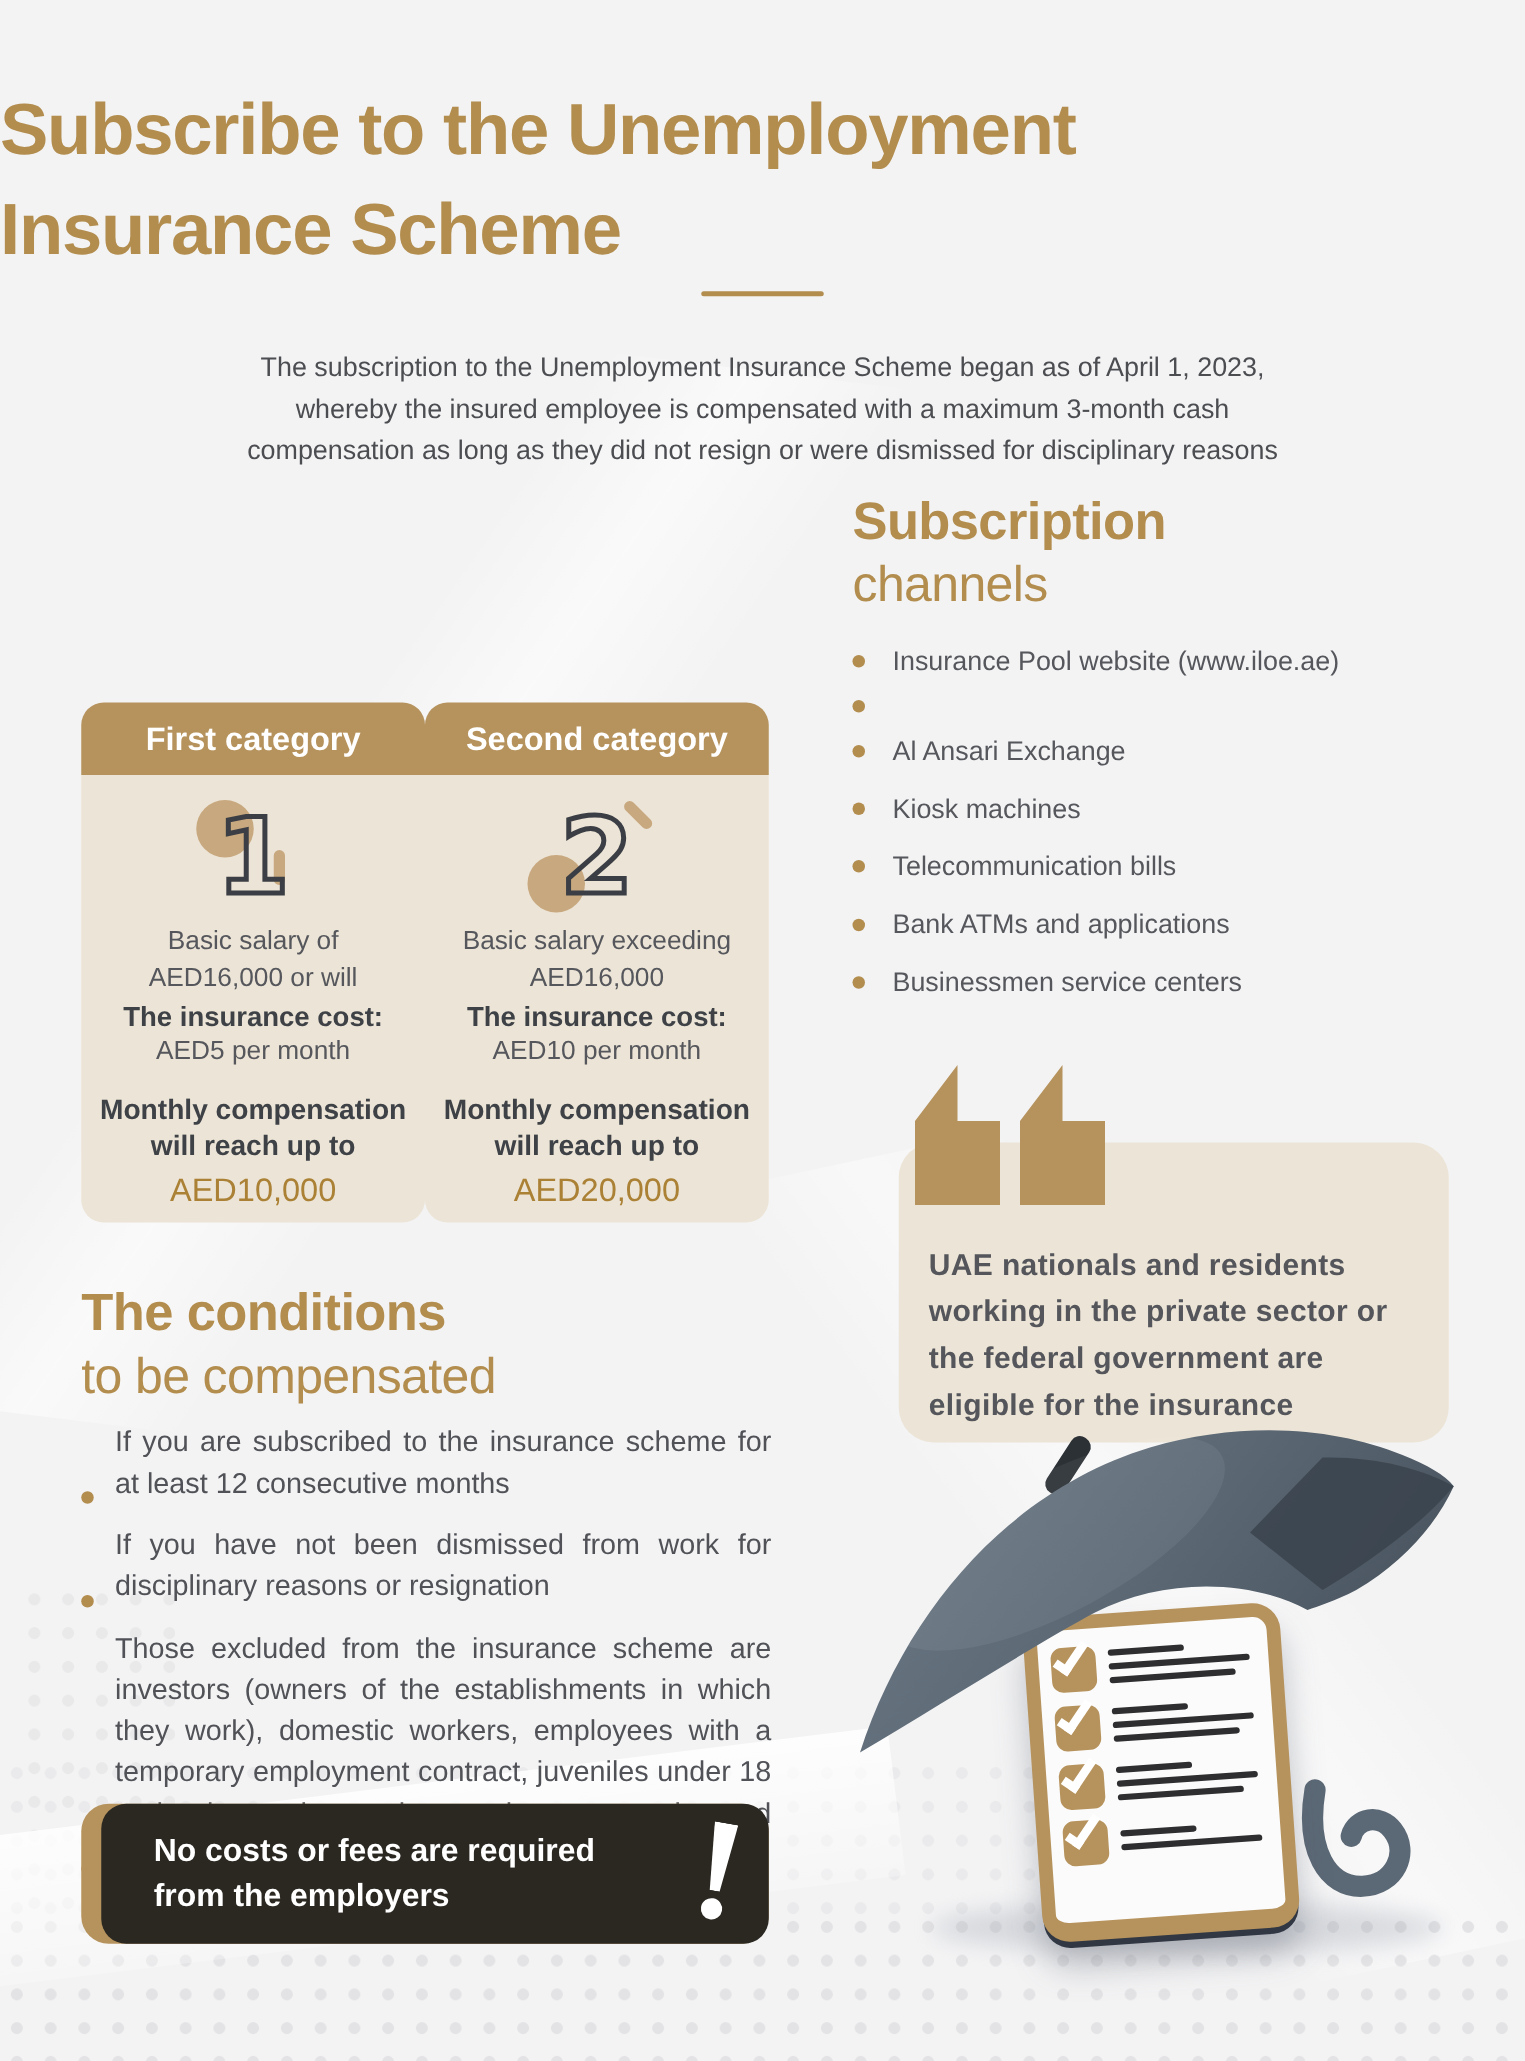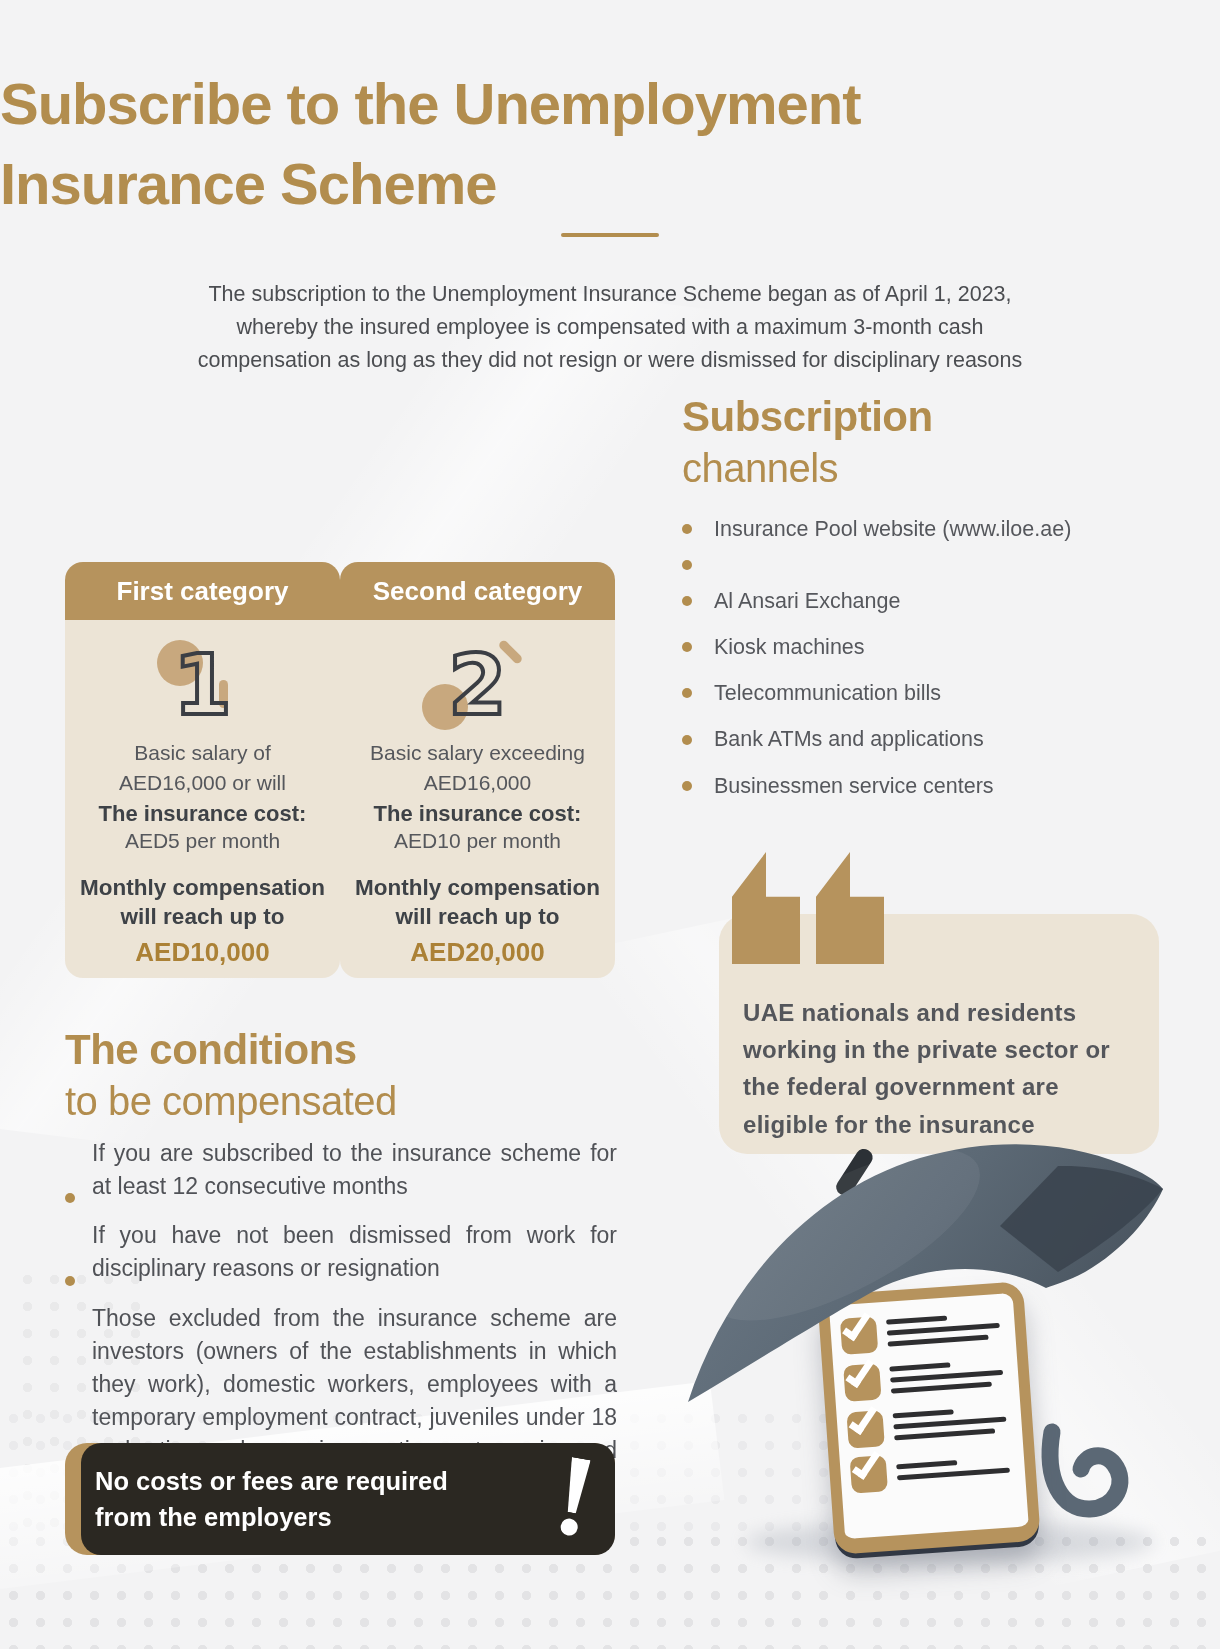--- a/index.html
+++ b/index.html
@@ -55,21 +55,21 @@
   .num-1 .circle{left:calc(50% - 46px);top:6px;}
   .num-1 .dash{left:calc(50% + 16px);top:46px;}
   .num-2 .circle{left:calc(50% - 56px);top:50px;}
   .num-2 .dash{left:calc(50% + 28px);top:4px;transform:rotate(-45deg);}
   .num .digit{position:relative;font-family:"DejaVu Sans",sans-serif;font-size:84px;font-weight:700;
     line-height:102px;color:transparent;-webkit-text-stroke:4px #3b3e44;}
   .salary{font-size:21px;color:var(--text);line-height:1.42;}
   .cost-label{font-size:22px;font-weight:700;color:var(--textbold);margin-top:3px;}
   .cost-value{font-size:21px;color:var(--text);margin-top:2px;}
   .comp{margin-top:20px;font-size:22.5px;font-weight:700;color:var(--textbold);line-height:1.32;}
-  .amount{font-size:26px;font-weight:700;color:var(--amount);margin-top:5px;}
+  .amount{font-size:26px;font-weight:400;color:var(--amount);margin-top:5px;}
 
   
   .channels{position:absolute;left:682px;top:395px;width:472px;z-index:5;}
   .channel-list{list-style:none;margin-top:16px;}
   .channel-list li{display:flex;align-items:center;padding:8px 0;font-size:21.5px;color:var(--text);line-height:1.4;}
   .bullet{width:10px;height:10px;border-radius:50%;background:var(--gold);margin-right:22px;flex-shrink:0;}
 
   
   .quote-block{position:absolute;left:719px;top:914px;width:440px;height:240px;
     background:var(--cardbg);border-radius:28px;z-index:10;}
@@ -84,21 +84,21 @@
   .cond-list{list-style:none;margin-top:14px;}
   .cond-list li{display:flex;align-items:flex-end;margin-bottom:16px;font-size:23px;
     color:#505257;line-height:1.44;text-align:justify;}
   .cond-list .bullet{margin-top:10px;margin-right:17px;}
 
   
   .notice{position:absolute;left:65px;top:1443px;width:550px;height:112px;
     background:var(--header);border-radius:22px;z-index:15;}
   .notice-inner{position:absolute;left:16px;top:0;right:0;bottom:0;background:var(--noticebg);
     border-radius:20px;display:flex;align-items:center;}
-  .notice-text{padding-left:14px;color:#fff;font-size:25.5px;font-weight:700;line-height:1.42;}
+  .notice-text{padding-left:42px;color:#fff;font-size:25.5px;font-weight:700;line-height:1.42;}
   .excl{position:absolute;right:28px;top:15px;transform:rotate(10deg);
     display:flex;flex-direction:column;align-items:center;}
   .excl-bar{width:25px;height:55px;background:#fff;clip-path:polygon(12% 0,88% 0,66% 100%,34% 100%);}
   .excl-dot{width:17px;height:17px;border-radius:50%;background:#fff;margin-top:6px;}
 
   
   .illu-svg{position:absolute;left:0;top:0;width:1220px;height:1649px;pointer-events:none;}
   .svg-back{z-index:18;} .svg-front{z-index:22;}
   .clipboard{position:absolute;left:826px;top:1288px;width:206px;height:260px;background:#fbfbfb;
     border:11px solid #b6935d;border-bottom-width:15px;border-radius:22px;transform:rotate(-4deg);

